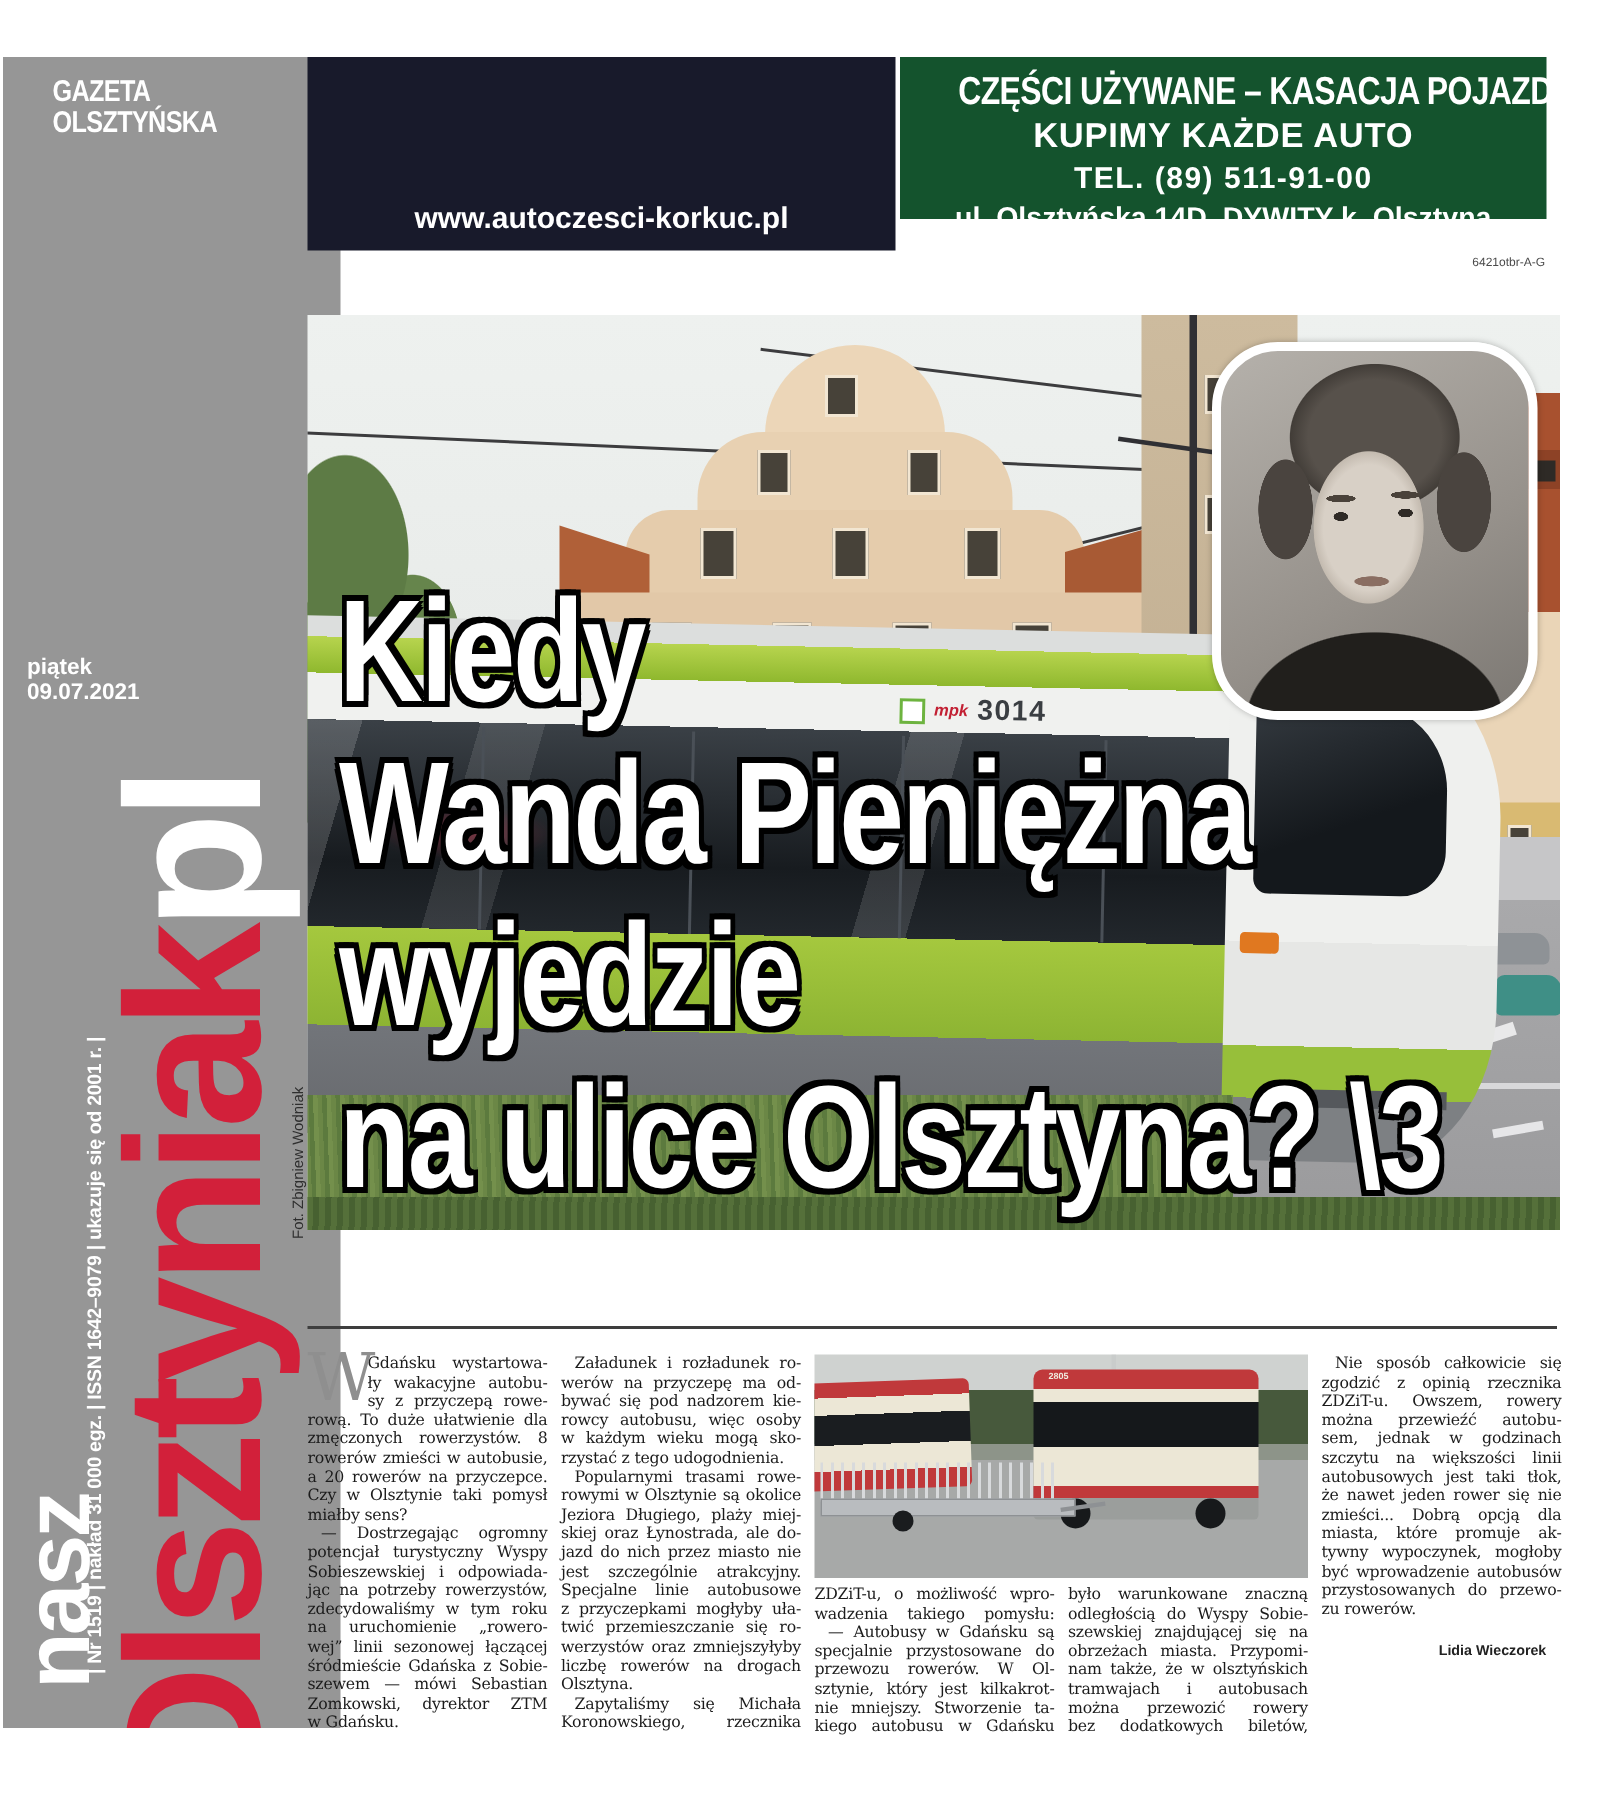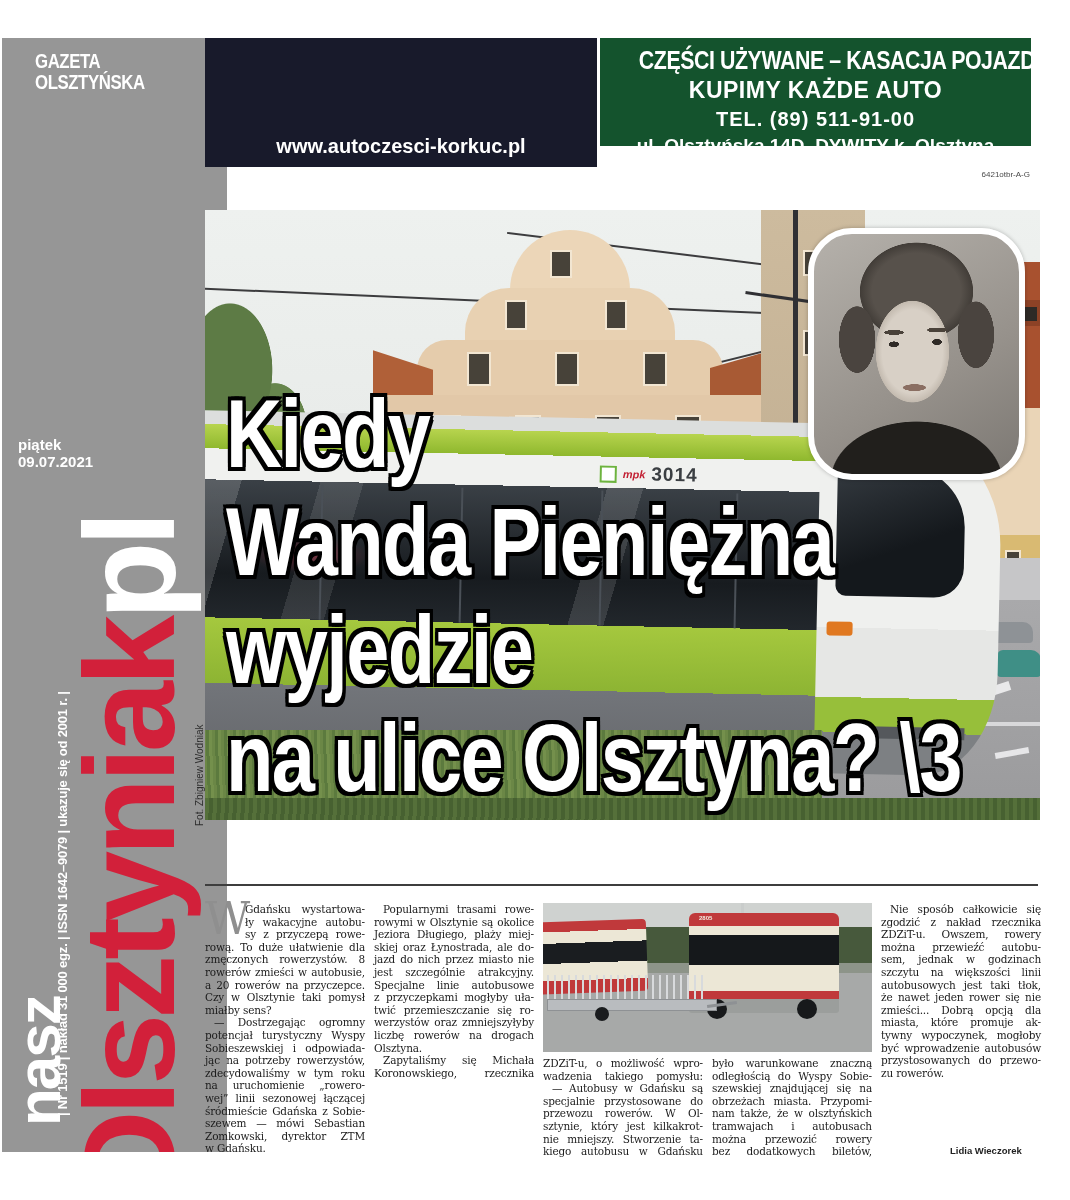--- a/index.html
+++ b/index.html
@@ -134,21 +134,21 @@
   .rule{position:absolute;left:205px;top:884px;width:833px;height:2px;background:#3e3e3e;}
 
   .col{position:absolute;top:903px;width:160px;font-family:"DejaVu Serif",serif;font-size:10.5px;
        line-height:12.6px;color:#1b1b1b;letter-spacing:-0.15px;}
   .col1{left:205px;} .col2{left:374px;} .col3{left:543px;top:1057px;} .col4{left:712px;top:1057px;} .col5{left:881px;}
   .line{text-align:justify;text-align-last:justify;}
   .para:not(.open) .line:last-child{text-align-last:left;}
   .para:not(.cont) .line:first-child{text-indent:9px;}
   .line.cap-inset{padding-left:40px;}
   .drop-cap{position:absolute;left:0;top:-4px;font-size:44px;line-height:40px;color:#8f8f8f;font-family:"DejaVu Serif",serif;}
-  .author{position:absolute;left:950px;top:1145px;width:90px;text-align:left;
+  .author{position:absolute;left:950px;top:1095px;width:90px;text-align:center;
           font-weight:bold;font-size:9.5px;color:#222;font-family:"Liberation Sans",sans-serif;}
 
   
   .bus-photo{position:absolute;left:543px;top:903px;width:329px;height:149px;overflow:hidden;
      background:linear-gradient(180deg,#cfd2d0 0 16%,#47593c 16% 40%,#8d9489 40% 47%,#a7a9a8 47% 100%);}
   .bus-tree{position:absolute;left:180px;top:5px;width:120px;height:55px;
      background:radial-gradient(55px 28px at 50% 60%,#3c4f33 0 60%,rgba(0,0,0,0) 61%);}
   .bus-tree2{position:absolute;left:-20px;top:8px;width:110px;height:50px;
      background:radial-gradient(50px 26px at 50% 60%,#415538 0 60%,rgba(0,0,0,0) 61%);}
   .bus-pole{position:absolute;left:198px;top:0;width:3px;height:70px;background:#c9cccb;}
@@ -307,20 +307,28 @@
           <div class="line">na uruchomienie „rowero-</div>
           <div class="line">wej” linii sezonowej łączącej</div>
           <div class="line">śródmieście Gdańska z Sobie-</div>
           <div class="line">szewem — mówi Sebastian</div>
           <div class="line">Zomkowski, dyrektor ZTM</div>
           <div class="line">w Gdańsku.</div>
         </div>
       </div>
       <div class="col col2">
         <div class="para">
+          <div class="line">Załadunek i rozładunek ro-</div>
+          <div class="line">werów na przyczepę ma od-</div>
+          <div class="line">bywać się pod nadzorem kie-</div>
+          <div class="line">rowcy autobusu, więc osoby</div>
+          <div class="line">w każdym wieku mogą sko-</div>
+          <div class="line">rzystać z tego udogodnienia.</div>
+        </div>
+        <div class="para">
           <div class="line">Popularnymi trasami rowe-</div>
           <div class="line">rowymi w Olsztynie są okolice</div>
           <div class="line">Jeziora Długiego, plaży miej-</div>
           <div class="line">skiej oraz Łynostrada, ale do-</div>
           <div class="line">jazd do nich przez miasto nie</div>
           <div class="line">jest szczególnie atrakcyjny.</div>
           <div class="line">Specjalne linie autobusowe</div>
           <div class="line">z przyczepkami mogłyby uła-</div>
           <div class="line">twić przemieszczanie się ro-</div>
           <div class="line">werzystów oraz zmniejszyłyby</div>
@@ -354,21 +362,21 @@
           <div class="line">obrzeżach miasta. Przypomi-</div>
           <div class="line">nam także, że w olsztyńskich</div>
           <div class="line">tramwajach i autobusach</div>
           <div class="line">można przewozić rowery</div>
           <div class="line">bez dodatkowych biletów,</div>
         </div>
       </div>
       <div class="col col5">
         <div class="para">
           <div class="line">Nie sposób całkowicie się</div>
-          <div class="line">zgodzić z nakład rzecznika</div>
+          <div class="line">zgodzić z opinią rzecznika</div>
           <div class="line">ZDZiT-u. Owszem, rowery</div>
           <div class="line">można przewieźć autobu-</div>
           <div class="line">sem, jednak w godzinach</div>
           <div class="line">szczytu na większości linii</div>
           <div class="line">autobusowych jest taki tłok,</div>
           <div class="line">że nawet jeden rower się nie</div>
           <div class="line">zmieści... Dobrą opcją dla</div>
           <div class="line">miasta, które promuje ak-</div>
           <div class="line">tywny wypoczynek, mogłoby</div>
           <div class="line">być wprowadzenie autobusów</div>

